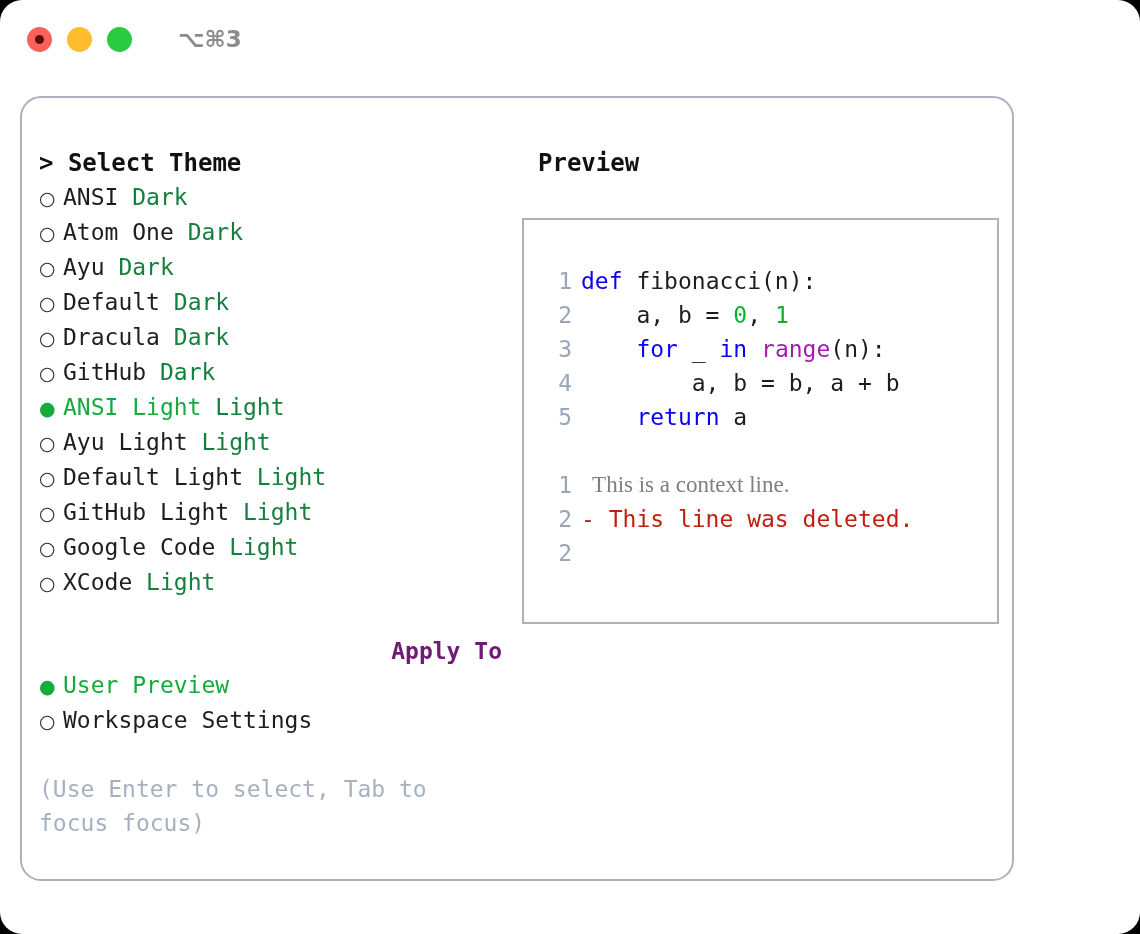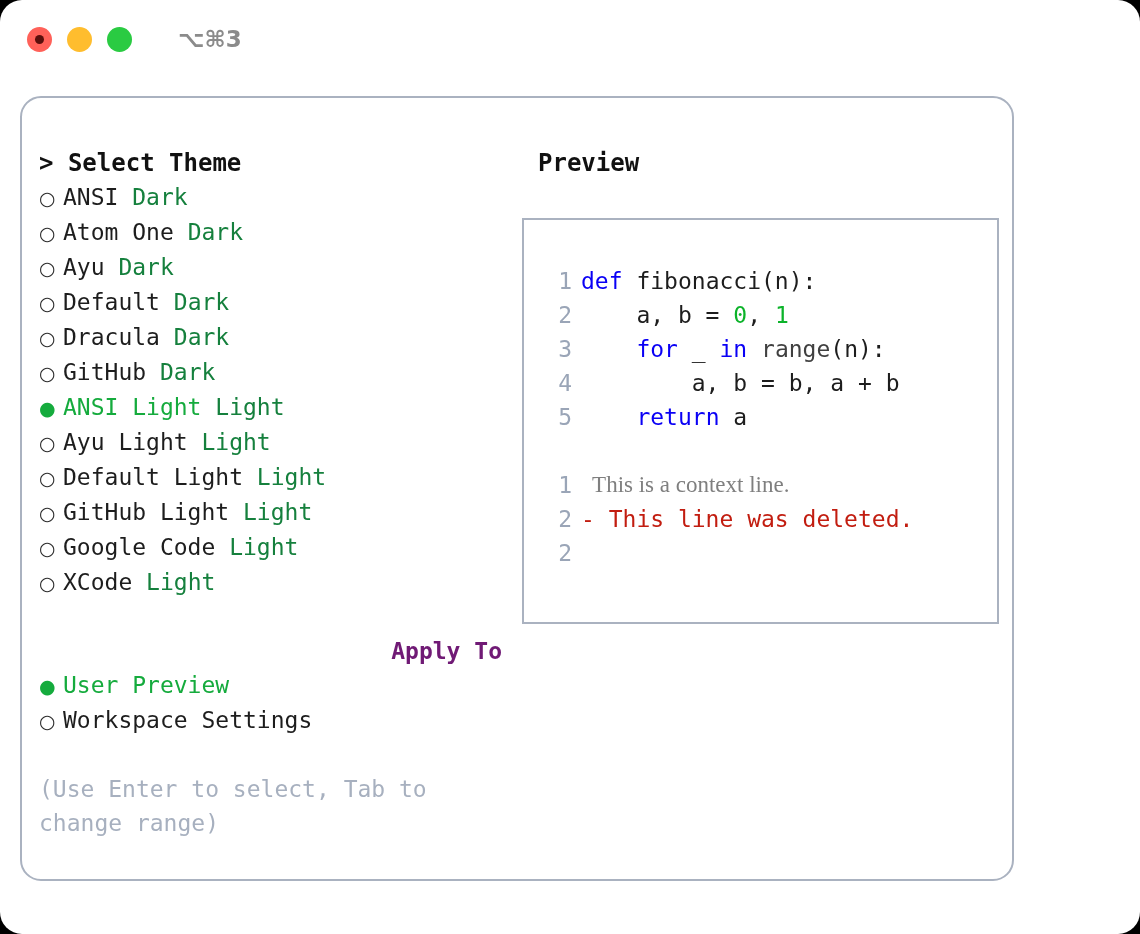--- a/index.html
+++ b/index.html
@@ -174,21 +174,21 @@
   }
   .lineno {
     color: #9aa5b7;
     width: 30px;
     text-align: right;
     flex: 0 0 auto;
   }
   .code-text { padding-left: 9px; }
 
   .tok-kw   { color: #0a00f5; }
-  .tok-fn   { color: #404040; }
+  .tok-fn   { color: #a21caf; }
   .tok-num  { color: #0cb32a; }
   .tok-pln  { color: #1d1d1d; }
 
   .diff-gap { height: 34px; }
   .diff-ctx { color: #7f7f7f; font-family: Liberation Serif, serif; }
   .diff-del { color: #c21d10; }
   .diff-add { color: #0ccc1f; }
 </style>
 </head>
 <body>
@@ -225,21 +225,21 @@
           </div>
 
         <div class="spacer-block"></div>
 
         <div id="apply-to-header">Apply To</div>
         <div id="apply-list">
             <div class="opt-row selected"><span class="opt-marker">●</span><span class="opt-label">User Preview</span></div>
             <div class="opt-row"><span class="opt-marker">○</span><span class="opt-label">Workspace Settings</span></div>
           </div>
 
-        <div id="hint">(Use Enter to select, Tab to change range)</div>
+        <div id="hint">(Use Enter to select, Tab to focus focus)</div>
       </div>
 
       <div id="right-col">
         <div id="preview-header">Preview</div>
         <div id="preview-box">
           <div id="code-block">
               <div class="code-line"><span class="lineno">1</span><span class="code-text"><span class="tok-kw">def</span><span class="tok-pln"> fibonacci(n):</span></span></div>
               <div class="code-line"><span class="lineno">2</span><span class="code-text"><span class="tok-pln">    a, b = </span><span class="tok-num">0</span><span class="tok-pln">, </span><span class="tok-num">1</span></span></div>
               <div class="code-line"><span class="lineno">3</span><span class="code-text"><span class="tok-pln">    </span><span class="tok-kw">for</span><span class="tok-pln"> _ </span><span class="tok-kw">in</span><span class="tok-pln"> </span><span class="tok-fn">range</span><span class="tok-pln">(n):</span></span></div>
               <div class="code-line"><span class="lineno">4</span><span class="code-text"><span class="tok-pln">        a, b = b, a + b</span></span></div>

